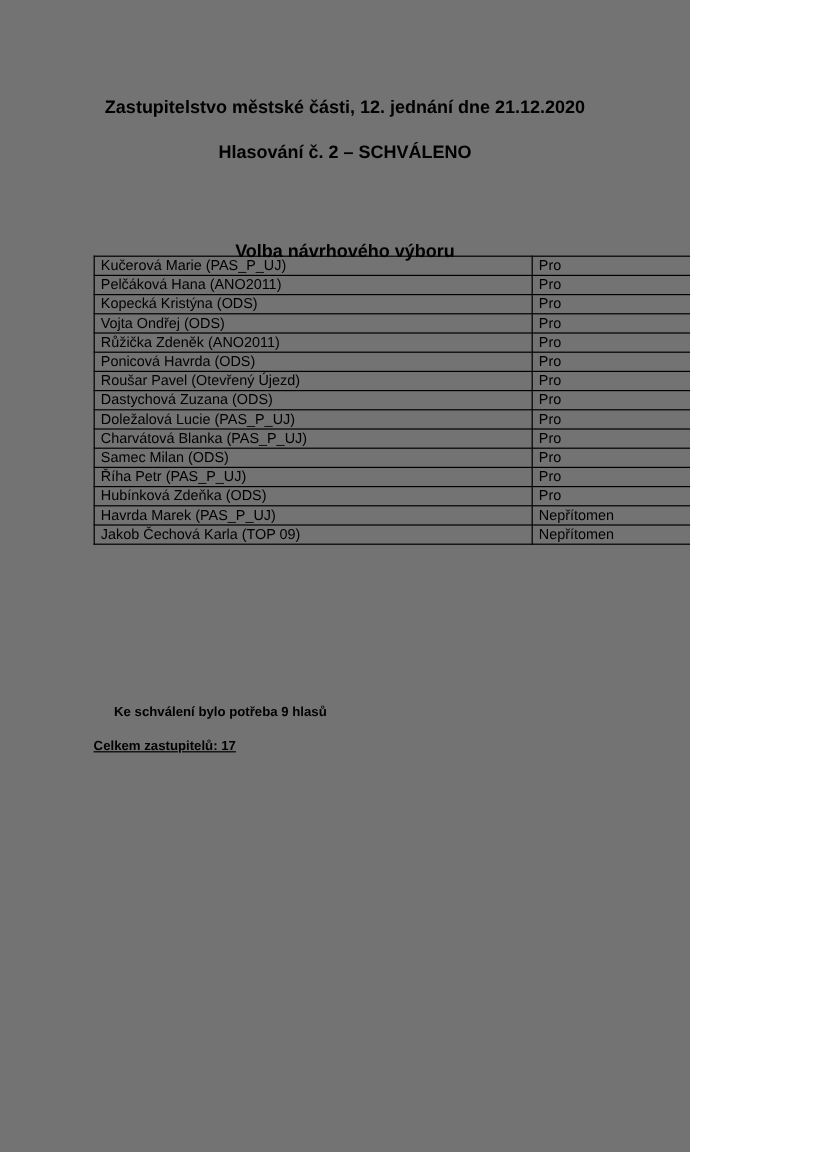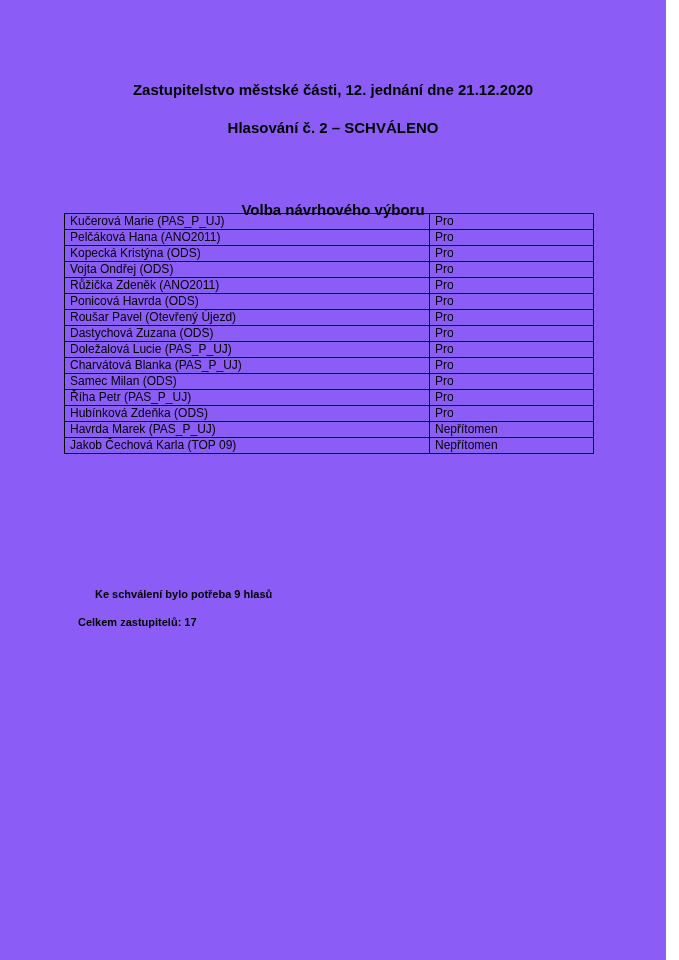--- a/index.html
+++ b/index.html
@@ -3,40 +3,40 @@
 <meta charset="utf-8">
 <style>
   * { margin: 0; padding: 0; box-sizing: border-box; }
   html, body { background: #ffffff; }
   body {
     font-family: "Liberation Sans", sans-serif;
     color: #000000;
   }
   .page {
     position: relative;
-    width: 666px;
+    width: 575px;
     height: 960px;
-    background: #8b5cf6;
+    background: #737373;
     overflow: hidden;
   }
   .heading {
     position: absolute;
     left: 0;
     width: 100%;
     text-align: center;
     font-weight: bold;
     font-size: 15px;
     line-height: 18px;
   }
   .heading-title    { top: 81px; }
   .heading-vote     { top: 119px; }
   .heading-subject  { top: 156px; margin-top: 45px; }
   table.votes {
     position: absolute;
-    left: 64px;
+    left: 78px;
     top: 213px;
     width: 529px;
     border-collapse: collapse;
     table-layout: fixed;
     padding-left: 12px;
   }
   table.votes td {
     border: 1px solid #000000;
     font-size: 12px;
     line-height: 15px;
@@ -50,21 +50,21 @@
   table.votes col.c-vote { width: 164px; }
   .summary-line {
     position: absolute;
     left: 78px;
     font-weight: bold;
     font-size: 11px;
     line-height: 13px;
     white-space: nowrap;
   }
   .summary-required  { top: 588px; margin-left: 17px; }
-  .summary-total     { top: 616px; }
+  .summary-total     { top: 616px; text-decoration: underline; }
   .summary-breakdown { top: 644px; }
 </style>
 </head>
 <body>
 
 <div class="page">
 
   <div class="heading heading-title">Zastupitelstvo městské části, 12. jednání dne 21.12.2020</div>
 
   <div class="heading heading-vote">Hlasování č. 2 – SCHVÁLENO</div>

